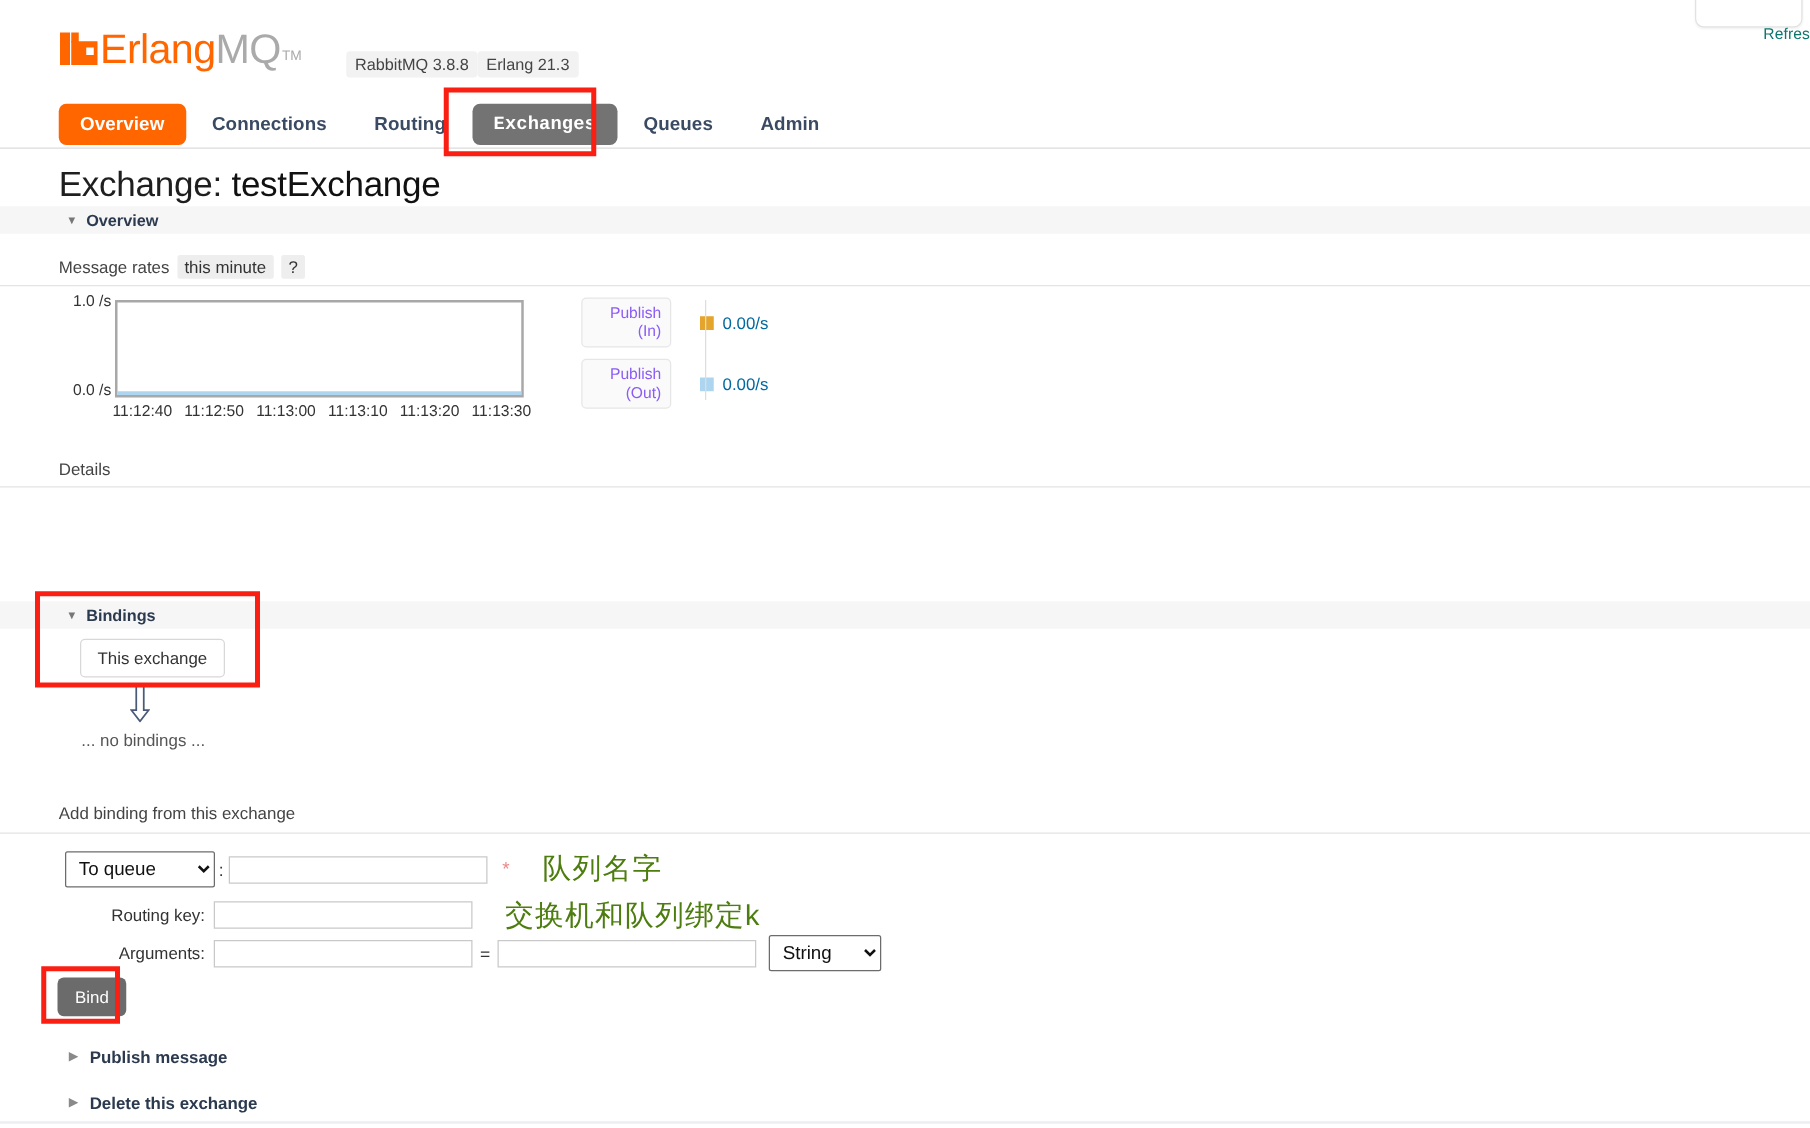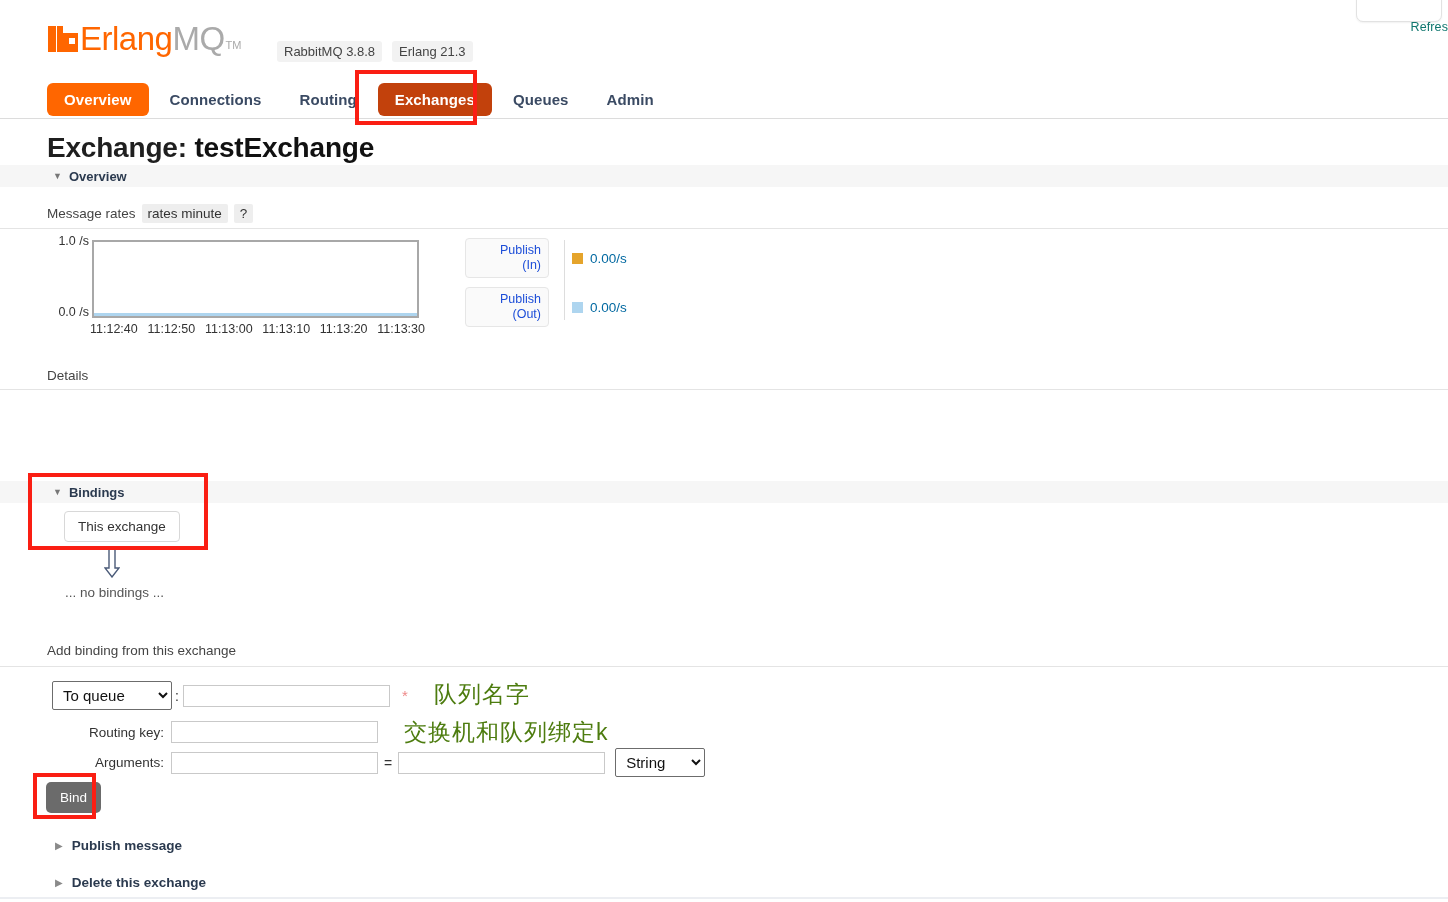--- a/index.html
+++ b/index.html
@@ -77,21 +77,20 @@
     font-size: 11px; color: #aaaaaa;
     margin-left: 1px; margin-bottom: 3px;
   }
   .pill {
     display: inline-block;
     background: #f2f2f2;
     color: #444;
     font-size: 13px;
     padding: 3px 7px;
     border-radius: 3px;
-    margin-left: 10px;
   }
   .pill-row {
     position: absolute; left: 277px; top: 41px;
     display: flex; align-items: center;
   }
   .pill-row .pill:first-child { margin-left: 0; }
 
   
   .nav {
     position: absolute; left: 47px; top: 83px;
@@ -101,31 +100,31 @@
     font-size: 15px; font-weight: bold;
     color: #3a4a63;
     padding: 8px 17px;
     border-radius: 6px;
     margin-right: 4px;
     white-space: nowrap;
     cursor: pointer;
     letter-spacing: .1px;
   }
   .tab.active { background: #f60; color: #ffffff; }
-  .tab.current { background: #c2410c; color: #ffffff; }
+  .tab.current { background: #737373; color: #ffffff; font-family: Liberation Mono, monospace; }
   .nav-rule {
     position: absolute; left: 0; top: 118px;
     width: 1448px; height: 1px;
     background: #dcdcdc;
   }
 
   
   .page-title {
     position: absolute; left: 47px; top: 132px;
-    font-size: 28px; font-weight: 700; color: #1f1f1f;
+    font-size: 28px; font-weight: 400; color: #1f1f1f;
     letter-spacing: -.2px;
   }
   .page-title .name { color: #111; }
 
   
   .sec-bar {
     position: absolute; left: 0; width: 1448px; height: 22px;
     background: #f6f6f6;
     display: flex; align-items: center;
   }
@@ -181,26 +180,26 @@
     position: absolute; left: 43px; top: 88px;
     width: 335px;
     display: flex; justify-content: space-between;
     font-size: 12.5px; color: #333;
   }
 
   
   .legend { position: absolute; left: 465px; top: 238px; }
   .legend-row { display: flex; align-items: center; margin-bottom: 9px; }
   .legend-btn {
-    width: 84px;
+    width: 72px;
     background: #fafafa;
     border: 1px solid #e6e6e6;
     border-radius: 4px;
     font-size: 12.5px;
-    color: #1d4ed8;
+    color: #8b5cf6;
     text-align: right;
     padding: 4px 7px;
     line-height: 15px;
     cursor: pointer;
   }
   .legend-sep {
     position: absolute; left: 99px; top: 2px;
     width: 1px; height: 80px; background: #dddddd;
   }
   .swatch {
@@ -394,21 +393,21 @@
     <span class="name">testExchange</span>
   </div>
 
   <div class="sec-bar" style="top:165px;">
     <span class="tri">▼</span>
     <span class="txt">Overview</span>
   </div>
 
   <div class="rates-row">
     <span class="rates-label">Message rates</span>
-    <span class="chip">rates minute</span>
+    <span class="chip">this minute</span>
     <span class="chip">?</span>
   </div>
   <div class="rates-rule"></div>
 
   <div class="chart-wrap">
     <div class="y-top">1.0 /s</div>
     <div class="y-bot">0.0 /s</div>
     <div class="plot">
       <div class="zero-line"></div>
     </div>

